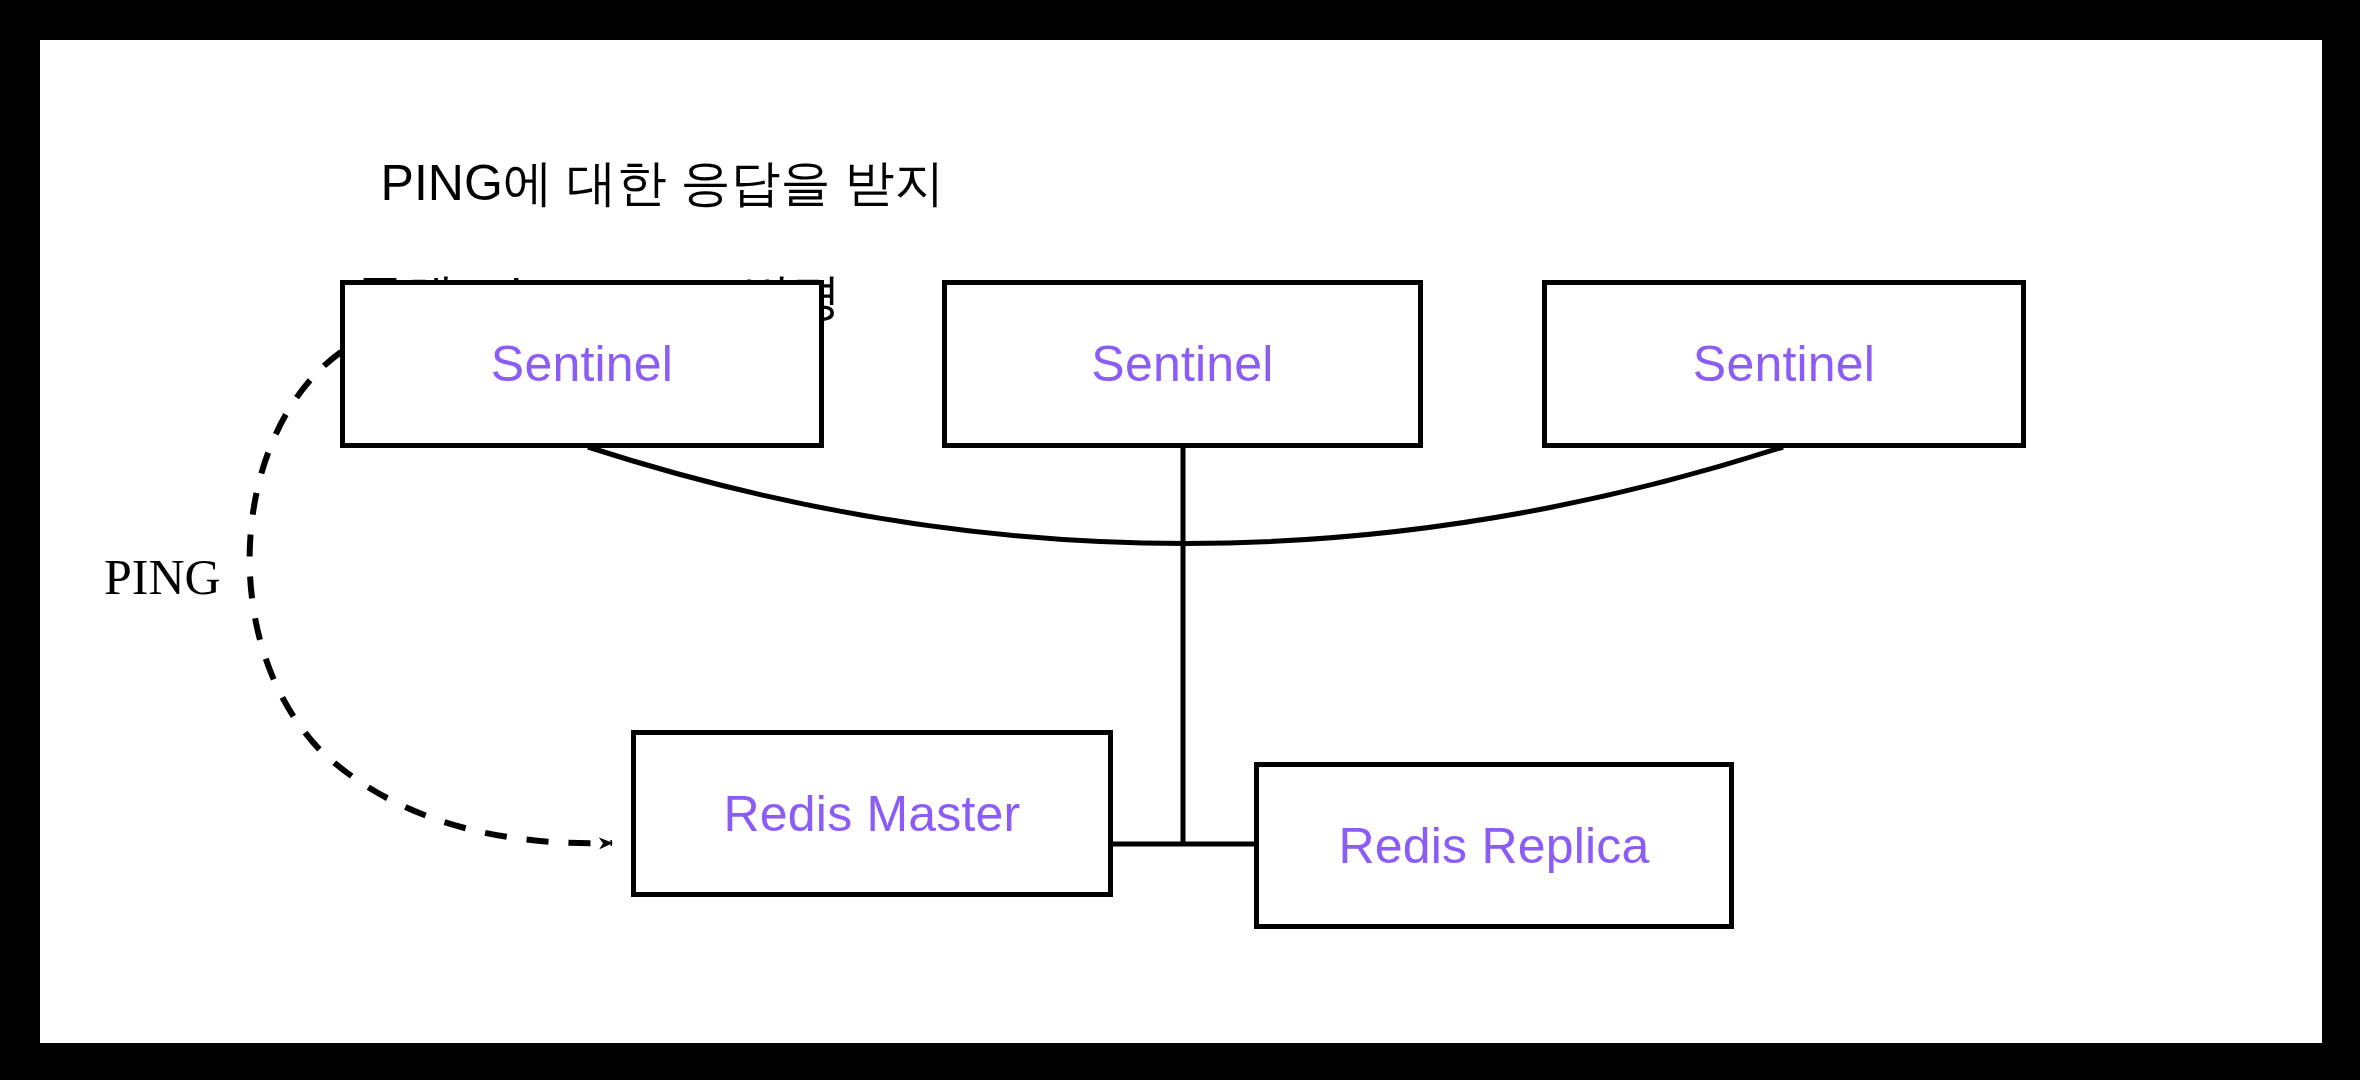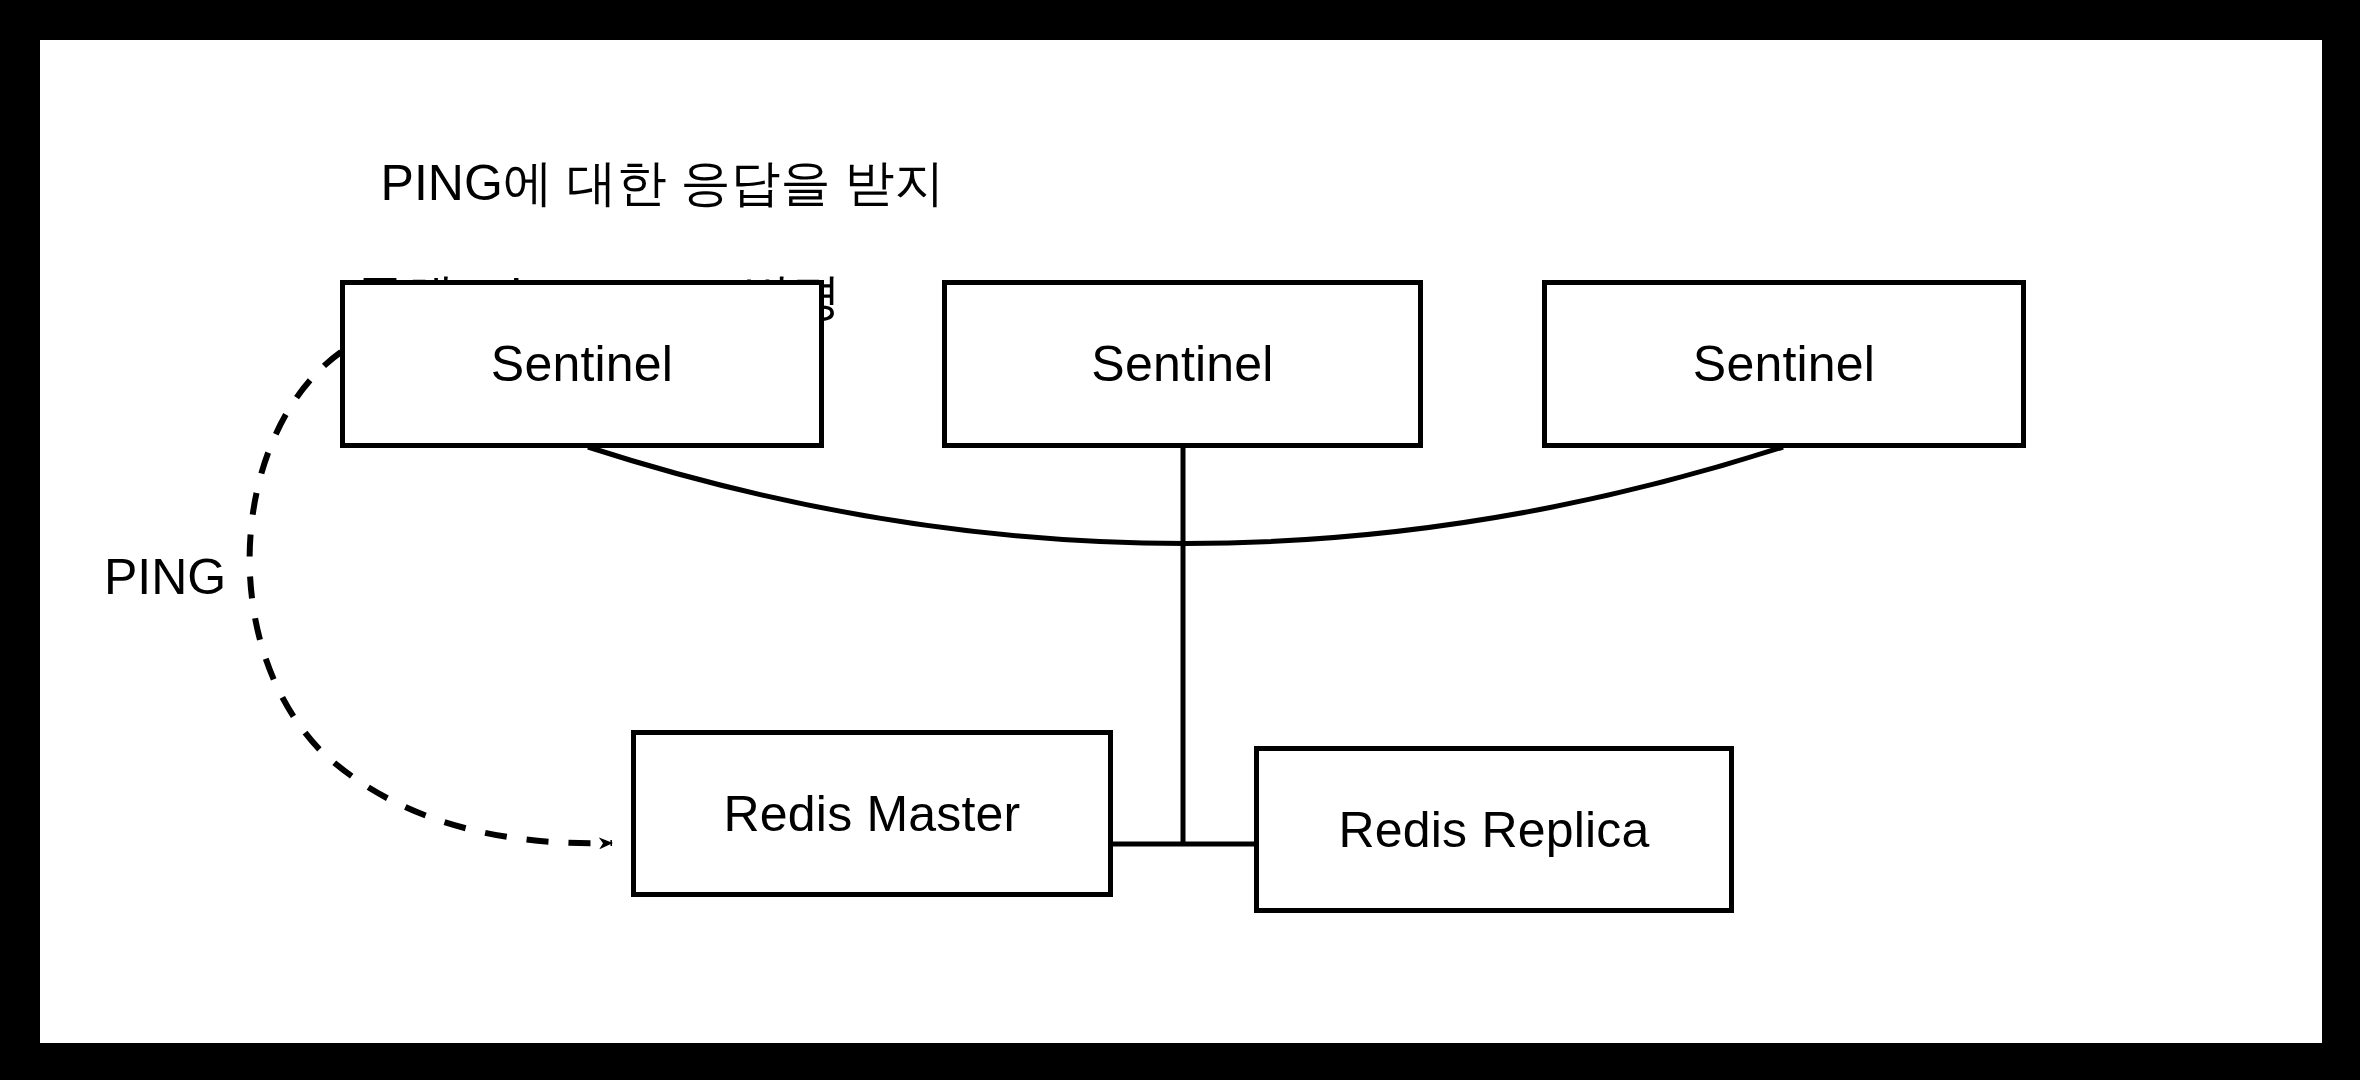--- a/index.html
+++ b/index.html
@@ -54,28 +54,28 @@
     display: flex;
     align-items: center;
     justify-content: center;
     color: #000000;
   }
   .node-label {
     font-size: 50px;
     line-height: 1;
     letter-spacing: 0.2px;
     white-space: nowrap;
-    color: #000000;
+    color: #8b5cf6;
   }
 
   #sentinel-1 { left: 340px; top: 280px; width: 484px;  height: 168px; }
   #sentinel-2 { left: 942px; top: 280px; width: 481px;  height: 168px; }
   #sentinel-3 { left: 1542px; top: 280px; width: 484px; height: 168px; }
   #redis-master  { left: 631px;  top: 730px; width: 482px; height: 167px; }
-  #redis-replica { left: 1254px; top: 746px; width: 480px; height: 167px; }
+  #redis-replica { left: 1254px; top: 762px; width: 480px; height: 167px; }
 
   .annotation {
     position: absolute;
     color: #000000;
     white-space: pre;
   }
   #sdown-note {
     left: 325px;
     top: 98px;
     font-size: 50px;
@@ -83,20 +83,21 @@
   }
   #sdown-note .line-2 {
     display: block;
     padding-left: 30px;
   }
   #ping-label {
     left: 104px;
     top: 552px;
     font-size: 50px;
     line-height: 1;
+    font-family: Liberation Serif, serif;
   }
 </style>
 </head>
 <body>
 
 <div id="frame">
   <div id="canvas"></div>
 
   <svg id="wires" viewBox="0 0 2360 1080" width="2360" height="1080" xmlns="http://www.w3.org/2000/svg">
     <defs>

